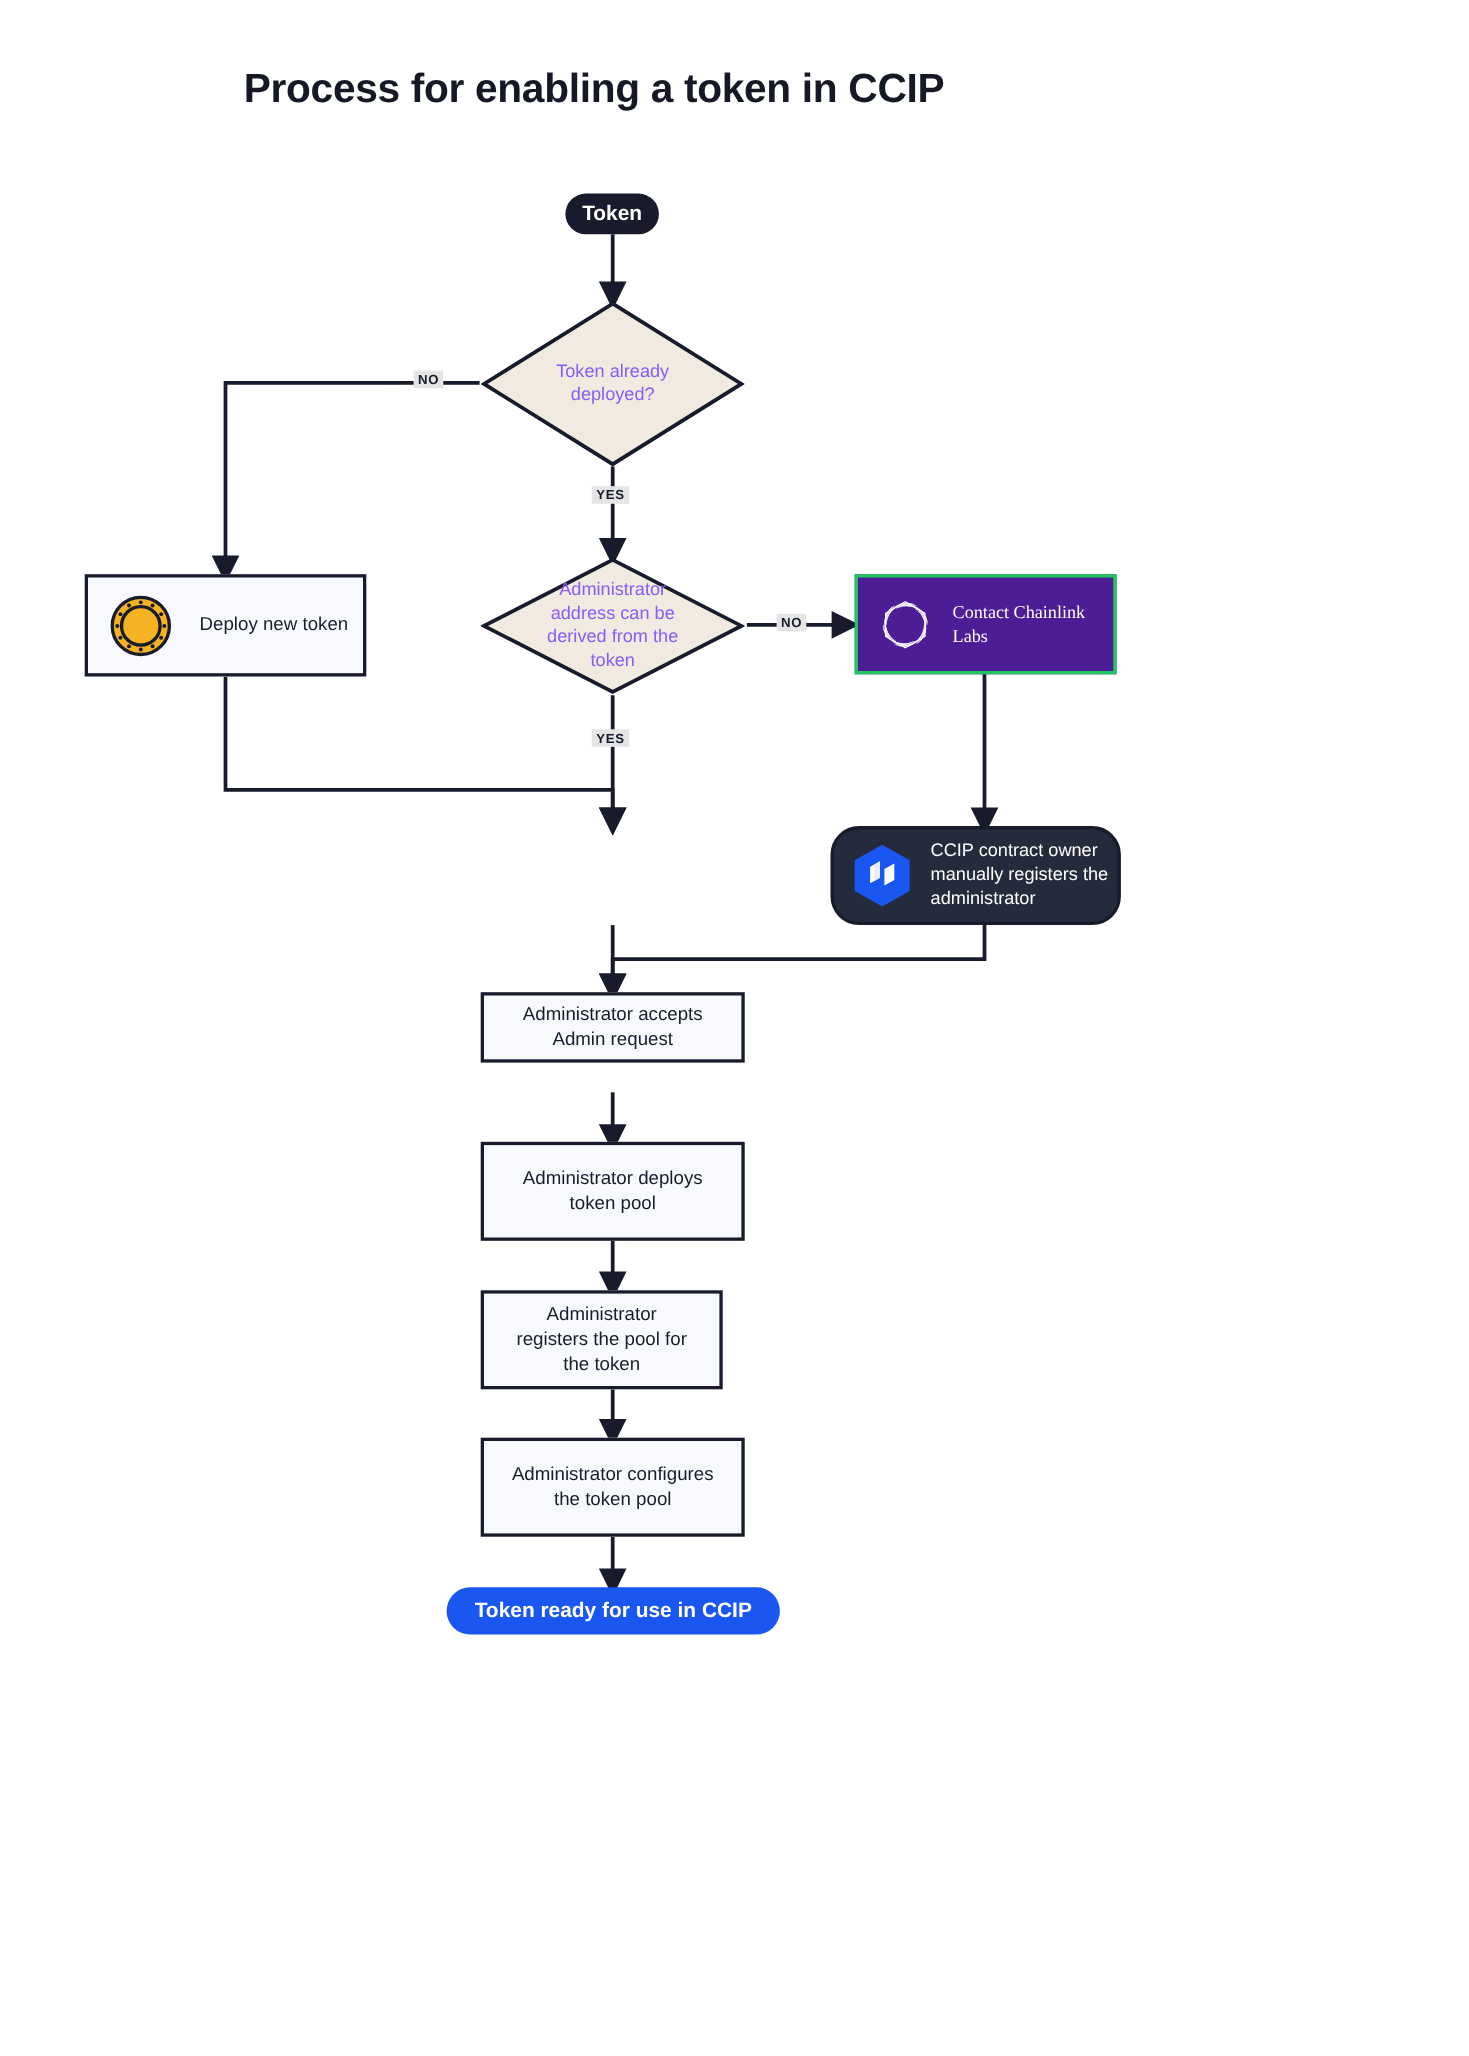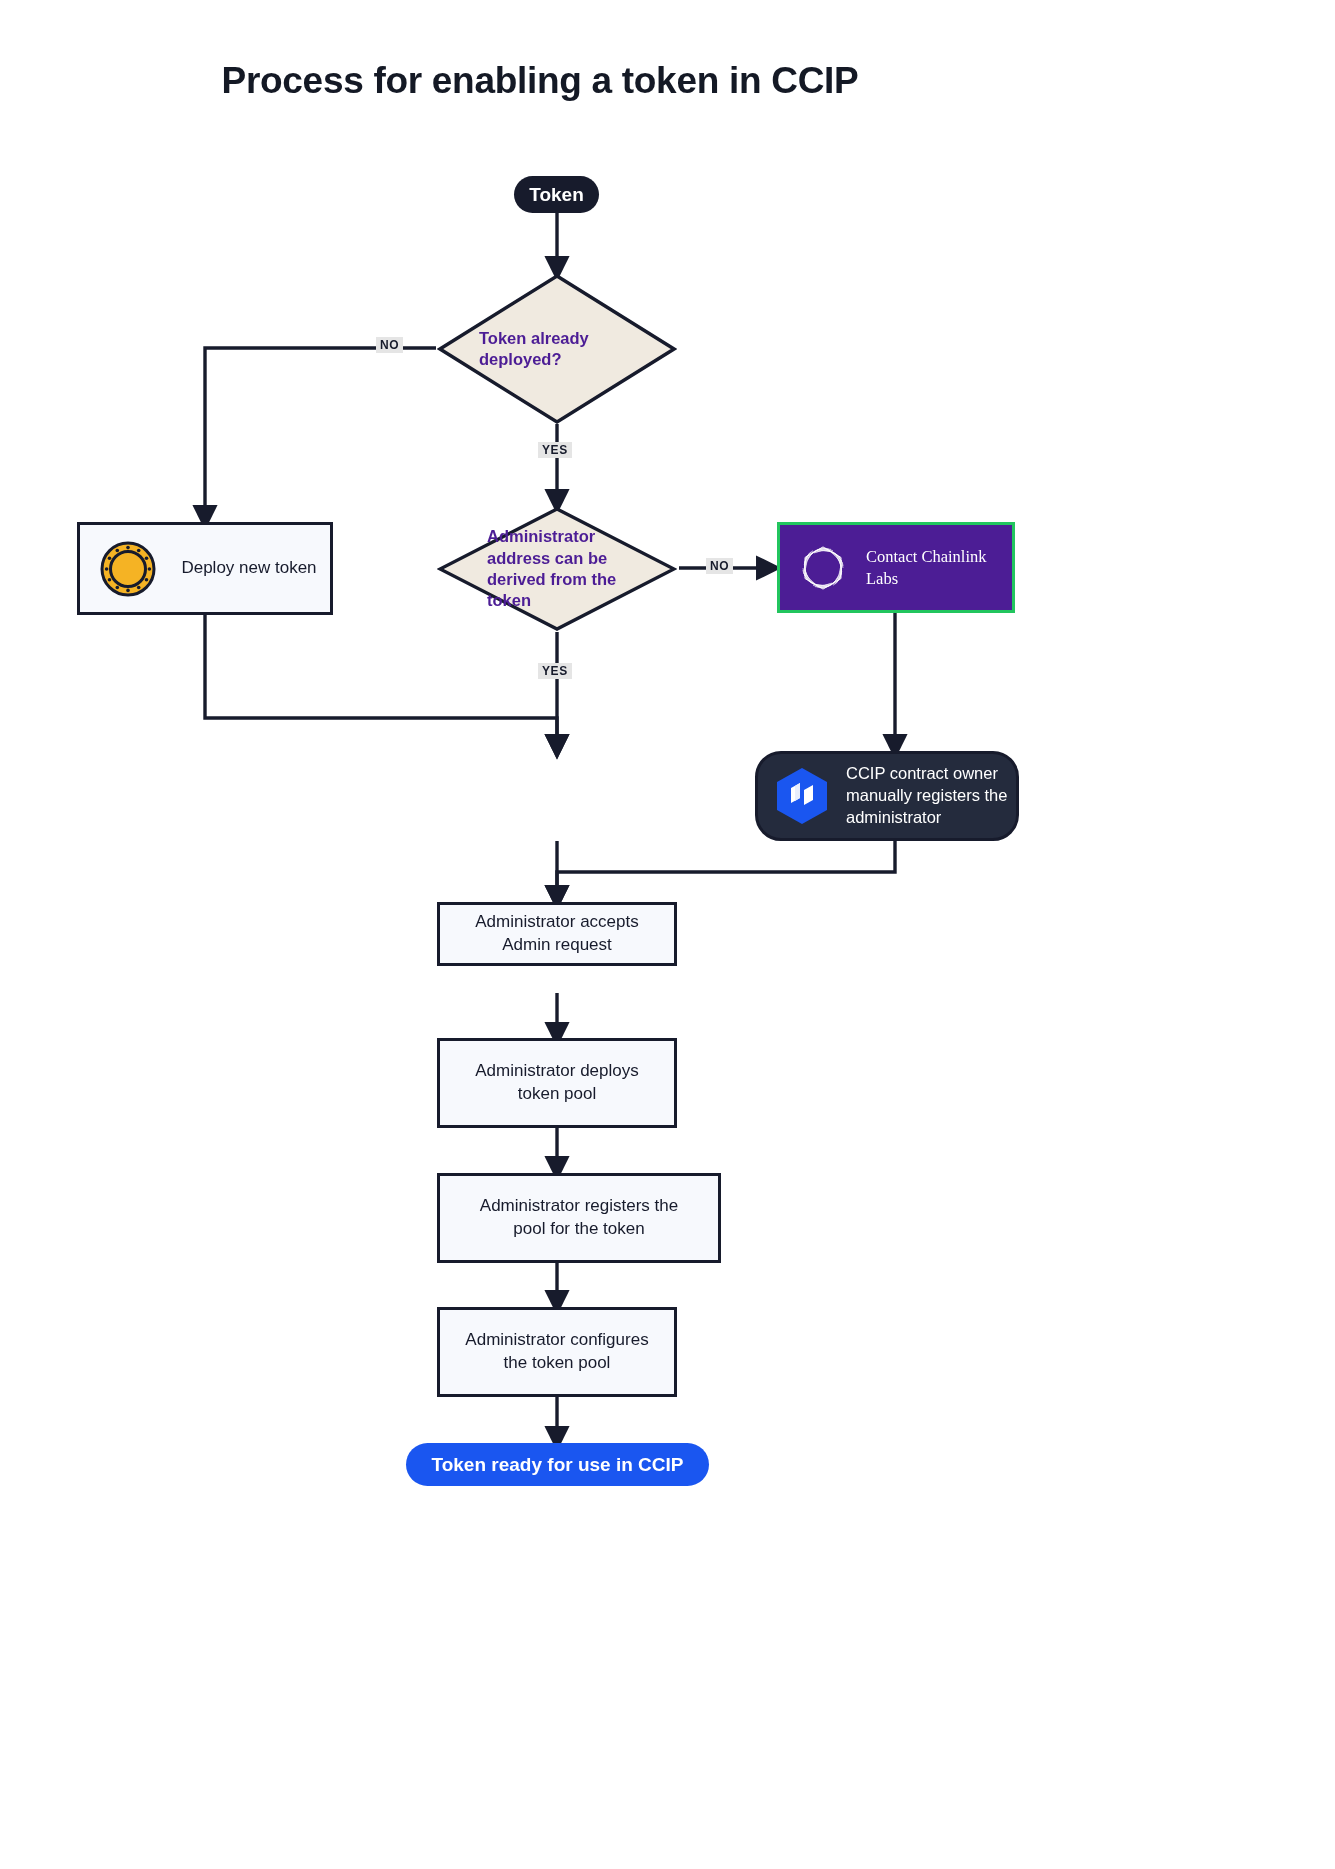--- a/index.html
+++ b/index.html
@@ -101,27 +101,26 @@
   
   .diamond-wrap { position: absolute; }
   .diamond-wrap svg { position: absolute; left: 0; top: 0; }
   .diamond-label {
     position: absolute;
     left: 0; top: 0;
     width: 100%; height: 100%;
     display: flex;
     align-items: center;
     justify-content: center;
-    text-align: left;
+    text-align: center;
     font-size: 16.5px;
     line-height: 1.3;
-    color: #4c1d95;
+    color: #8b5cf6;
     padding: 0 60px;
     box-sizing: border-box;
-    font-weight: bold;
   }
 
   
   .edge-label {
     position: absolute;
     font-size: 12px;
     font-weight: bold;
     letter-spacing: 0.6px;
     color: #171B2C;
     background: #e5e5e5;
@@ -345,21 +344,21 @@
   </div>
 
   <div class="node box" style="left:437px; top:902px; width:240px; height:64px; padding:0 24px;">
     <span>Administrator accepts Admin request</span>
   </div>
 
   <div class="node box" style="left:437px; top:1038px; width:240px; height:90px; padding:0 24px;">
     <span>Administrator deploys token pool</span>
   </div>
 
-  <div class="node box" style="left:437px; top:1173px; width:284px; height:90px; padding:0 22px;">
+  <div class="node box" style="left:437px; top:1173px; width:220px; height:90px; padding:0 22px;">
     <span>Administrator registers the pool for the token</span>
   </div>
 
   <div class="node box" style="left:437px; top:1307px; width:240px; height:90px; padding:0 22px;">
     <span>Administrator configures the token pool</span>
   </div>
 
   <div class="node pill pill-end" style="left:406px; top:1443px; width:303px; height:43px;">
     <span>Token ready for use in CCIP</span>
   </div>

